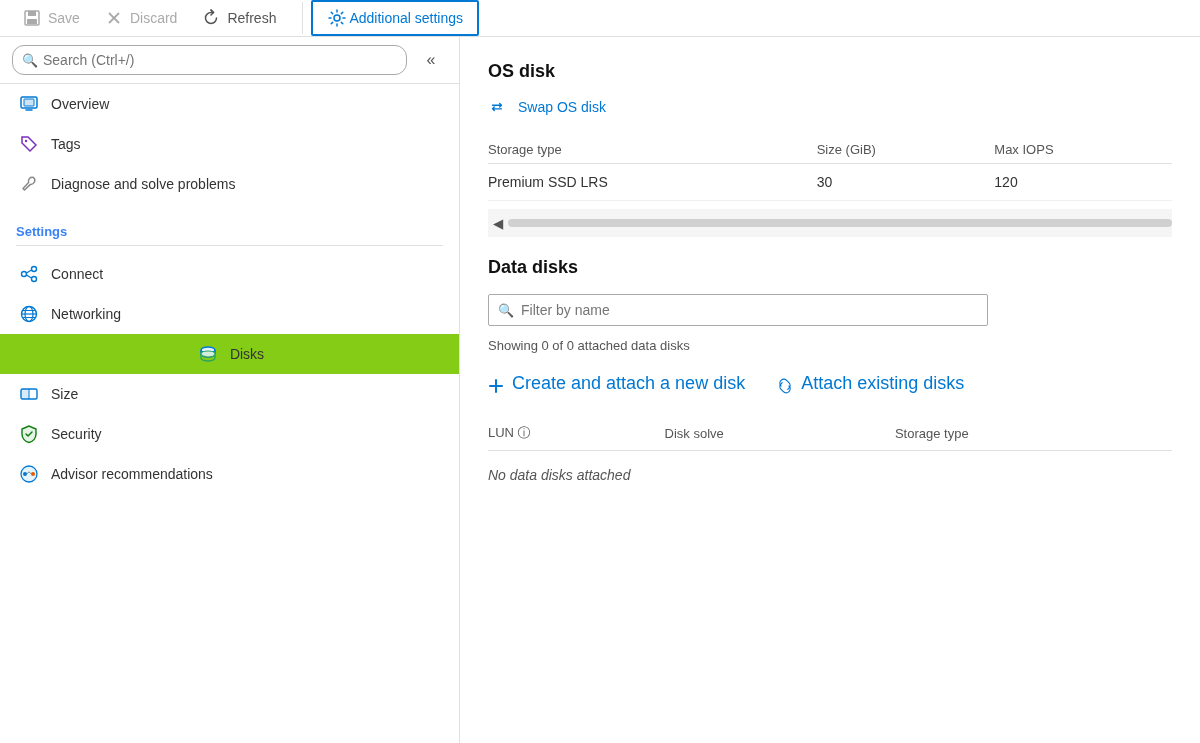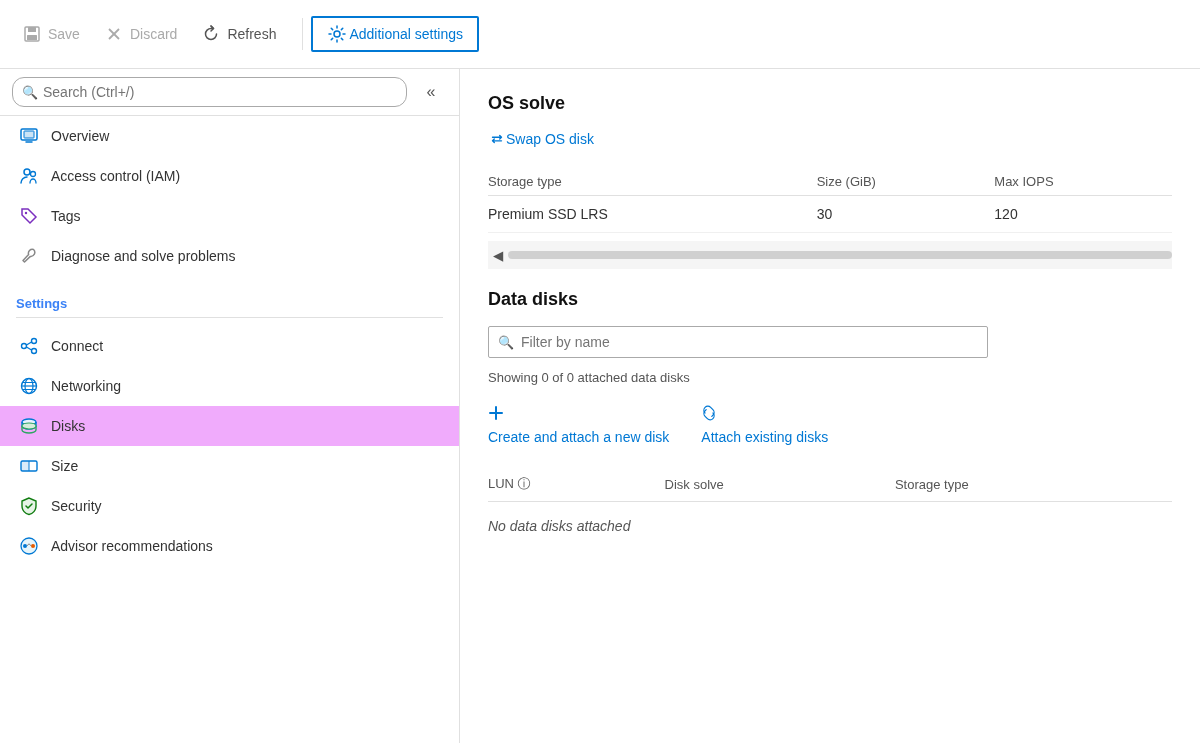--- a/index.html
+++ b/index.html
@@ -3,21 +3,21 @@
   <meta charset="utf-8">
   <style>
     * { box-sizing: border-box; margin: 0; padding: 0; }
     body { font-family: 'Segoe UI', Arial, sans-serif; font-size: 14px; color: #333; background: #fff; display: flex; flex-direction: column; height: 743px; width: 1200px; overflow: hidden; }
 
     
     .toolbar {
       display: flex;
       align-items: center;
       padding: 0 12px;
-      height: 69px;
+      height: 37px;
       border-bottom: 1px solid #e0e0e0;
       background: #fff;
       flex-shrink: 0;
       gap: 0;
     }
     .toolbar-left {
       display: flex;
       align-items: center;
       gap: 4px;
       border-right: 1px solid #e0e0e0;
@@ -108,21 +108,21 @@
     .nav-item {
       display: flex;
       align-items: center;
       gap: 12px;
       padding: 10px 16px 10px 16px;
       cursor: pointer;
       color: #333;
       font-size: 14px;
       border-left: 3px solid transparent;
     }
-    .nav-item.active { background: #f0abfc; border-left: 3px solid transparent; }
+    .nav-item.active { background: #84cc16; border-left: 3px solid transparent; justify-content: center; }
     .nav-item-icon {
       width: 20px;
       height: 20px;
       flex-shrink: 0;
       display: flex;
       align-items: center;
       justify-content: center;
     }
 
     .settings-header {
@@ -149,21 +149,21 @@
     .section-title {
       font-size: 18px;
       font-weight: 700;
       color: #111;
       margin-bottom: 16px;
     }
 
     .swap-btn {
       display: flex;
       align-items: center;
-      gap: 0;
+      gap: 12px;
       color: #0078d4;
       cursor: pointer;
       font-size: 14px;
       margin-bottom: 20px;
       border: none;
       background: none;
       padding: 0;
     }
 
     .disk-table {
@@ -240,29 +240,28 @@
     }
 
     .action-buttons {
       display: flex;
       align-items: center;
       gap: 32px;
       margin-bottom: 24px;
     }
     .action-link {
       display: flex;
-      align-items: flex-start;
+      align-items: flex-end;
       gap: 8px;
       color: #0078d4;
       cursor: pointer;
-      font-size: 14px;
+      font-size: 18px;
       border: none;
       background: none;
       padding: 0;
-      flex-direction: column;
     }
 
     .data-table {
       width: 100%;
       border-collapse: collapse;
     }
     .data-table th {
       text-align: left;
       font-weight: 400;
       color: #555;
@@ -337,31 +336,20 @@
             <rect x="2" y="3" width="16" height="11" rx="1.5" stroke="#0078d4" stroke-width="1.5" fill="none"></rect>
             <rect x="5" y="5" width="10" height="7" rx="0.5" fill="#0078d4" opacity="0.2"></rect>
             <rect x="5" y="5" width="10" height="7" rx="0.5" stroke="#0078d4" stroke-width="1"></rect>
             <line x1="7" y1="16" x2="13" y2="16" stroke="#0078d4" stroke-width="1.5" stroke-linecap="round"></line>
           </svg>
         </span>
         <span>Overview</span>
       </div>
 
 
-      <div class="nav-item">
-        <span class="nav-item-icon">
-          <svg width="20" height="20" viewBox="0 0 20 20" fill="none">
-            <circle cx="8" cy="6" r="3" stroke="#0078d4" stroke-width="1.5" fill="none"></circle>
-            <path d="M2 17c0-3.314 2.686-6 6-6" stroke="#0078d4" stroke-width="1.5" fill="none" stroke-linecap="round"></path>
-            <circle cx="14" cy="8" r="2.5" stroke="#0078d4" stroke-width="1.3" fill="none"></circle>
-            <path d="M11 17c0-2.21 1.343-4 3-4s3 1.79 3 4" stroke="#0078d4" stroke-width="1.3" fill="none" stroke-linecap="round"></path>
-          </svg>
-        </span>
-        <span>Access control (IAM)</span>
-      </div>
 
       <div class="nav-item">
         <span class="nav-item-icon">
           <svg width="20" height="20" viewBox="0 0 20 20" fill="none">
             <path d="M3 3h6l8 8-6 6-8-8V3z" stroke="#7b2fbf" stroke-width="1.5" fill="none"></path>
             <circle cx="7" cy="7" r="1.2" fill="#7b2fbf"></circle>
           </svg>
         </span>
         <span>Tags</span>
       </div>
@@ -450,21 +438,21 @@
         </span>
         <span>Advisor recommendations</span>
       </div>
     </div>
 
   </div>
 
   <div class="content">
 
     <div>
-      <div class="section-title">OS solve</div>
+      <div class="section-title">OS disk</div>
 
       <button class="swap-btn">
         <svg width="18" height="18" viewBox="0 0 20 20" fill="none">
           <path d="M5 8h10M15 8l-2-2M15 8l-2 2" stroke="#0078d4" stroke-width="1.5" stroke-linecap="round" stroke-linejoin="round" fill="none"></path>
           <path d="M15 12H5M5 12l2-2M5 12l2 2" stroke="#0078d4" stroke-width="1.5" stroke-linecap="round" stroke-linejoin="round" fill="none"></path>
         </svg>
         <span>Swap OS disk</span>
       </button>
 
       <table class="disk-table">

